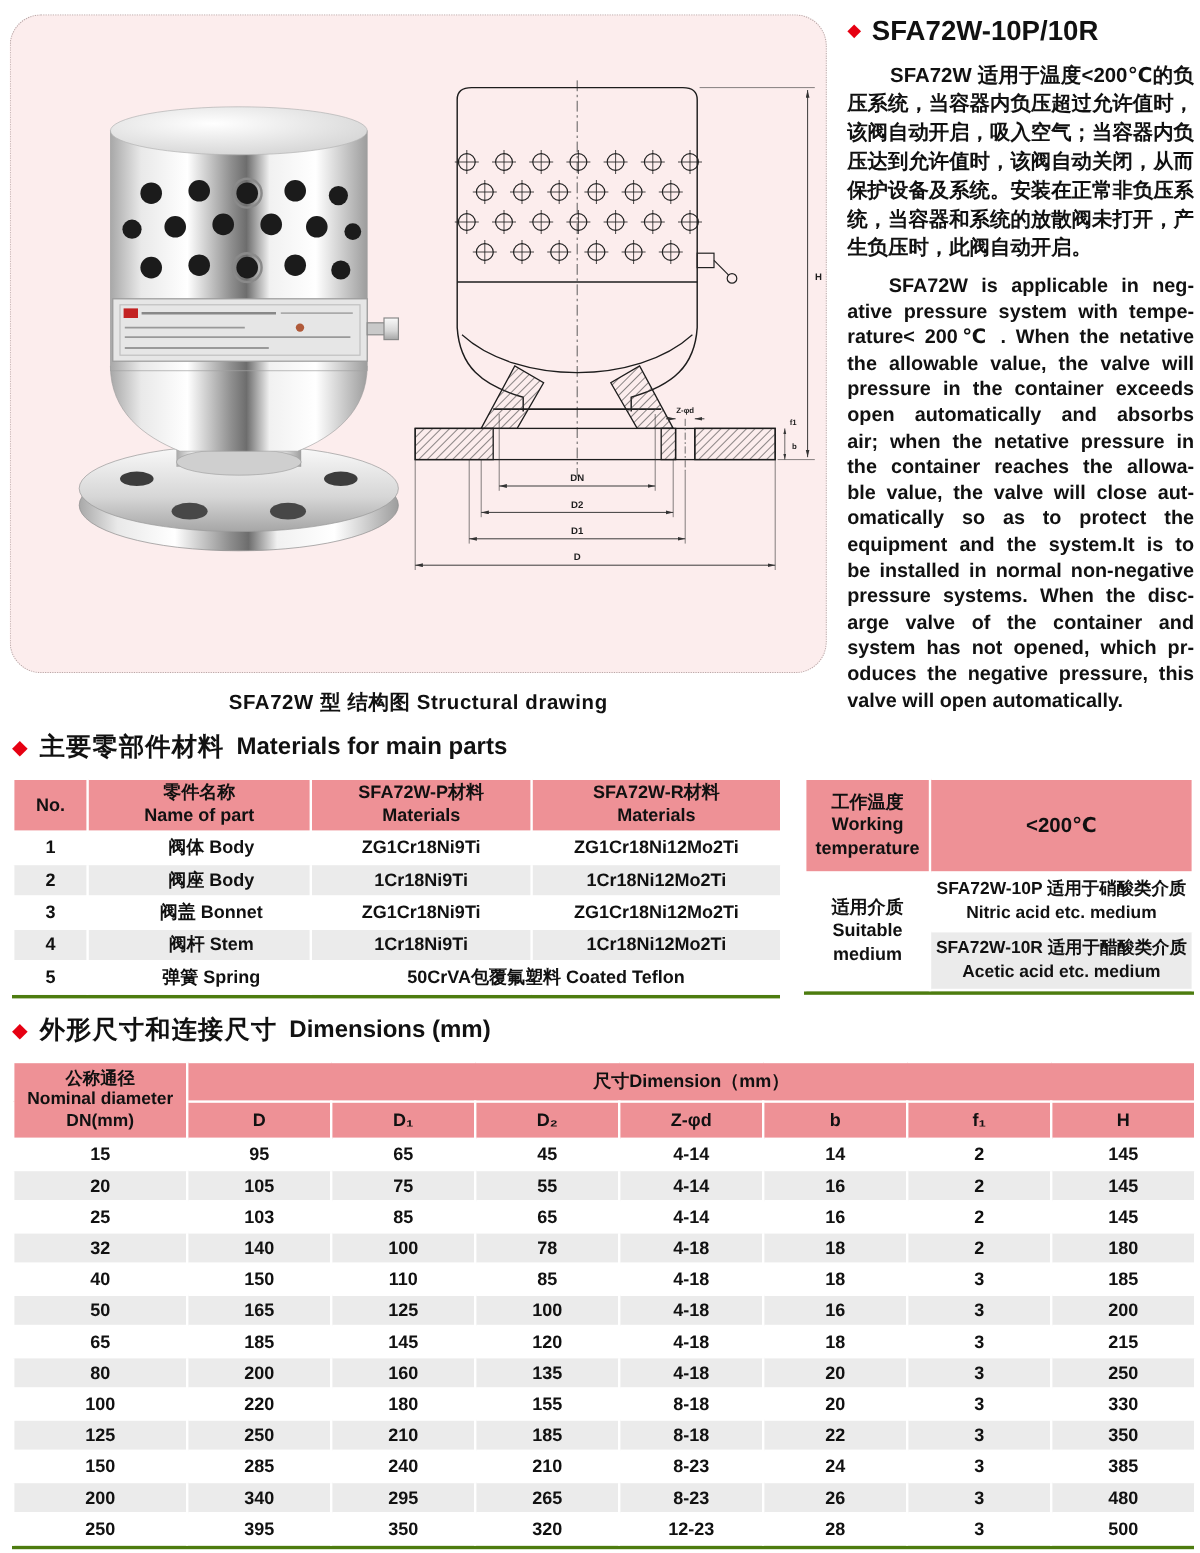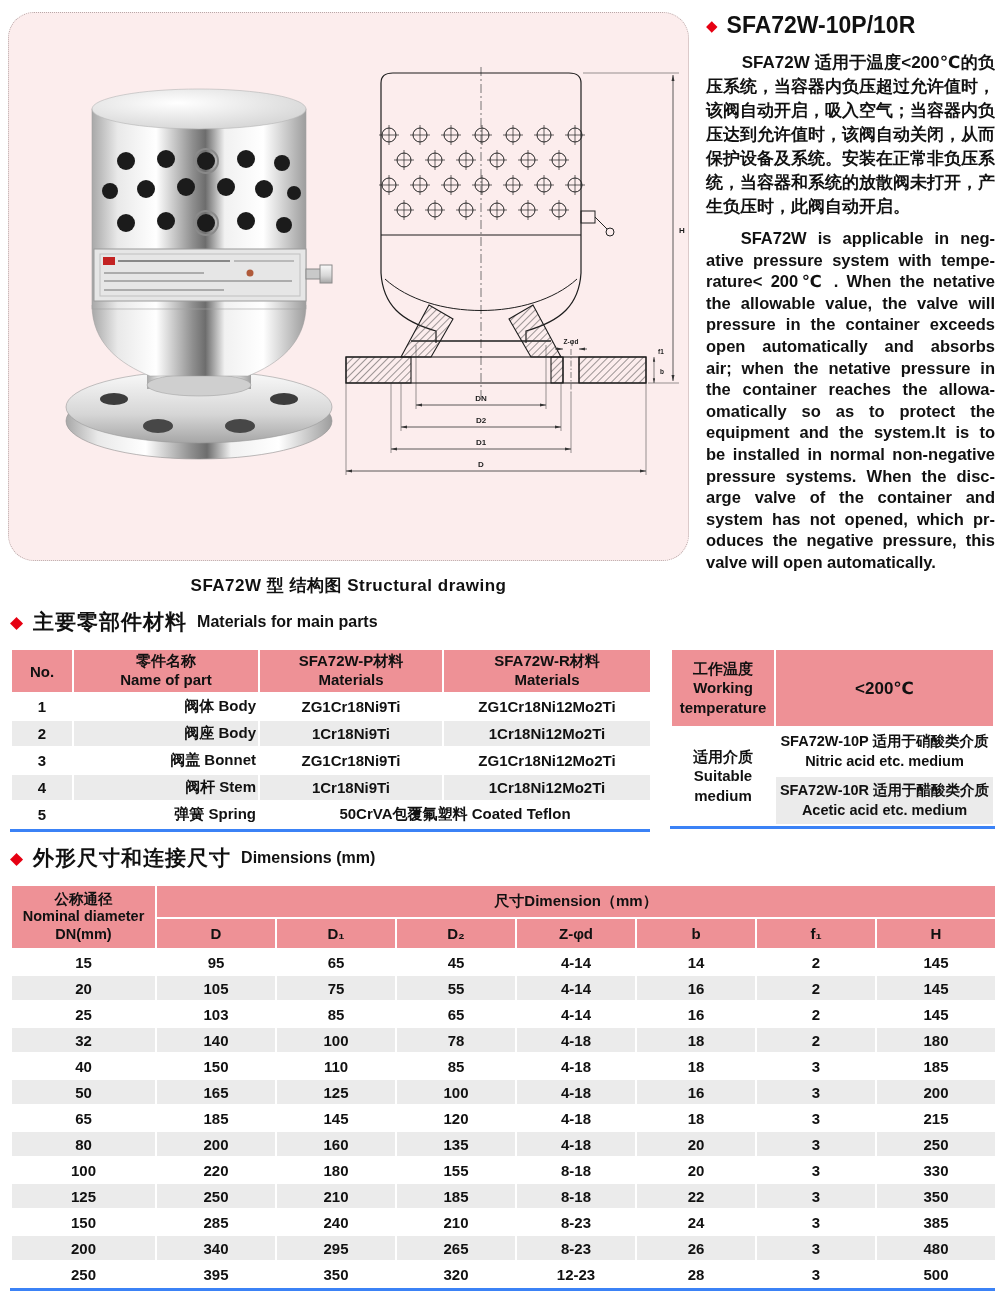--- a/index.html
+++ b/index.html
@@ -23,38 +23,38 @@
   .para { margin-top:12px; font-weight:700; }
   .para.zh { font-size:17px;  line-height:24px; }
   .para.en { margin-top:9px; font-size:16.5px; line-height:21.6px; }
   .para .line { text-align:justify; text-align-last:justify; }
   .para div.line:first-of-type { text-indent:2.1em; }
   .para div.line:last-of-type  { text-align-last:left; }
 
   
   .sec { position:absolute; left:10px; display:flex; align-items:center; gap:10px; }
   .sec .zh { font-size:21px; font-weight:700; letter-spacing:1px; }
-  .sec .en { font-size:16px; font-weight:700; }
+  .sec .en { font-size:20px; font-weight:700; }
   .sec.materials  { top:608px; }
   .sec.dimensions { top:844px; }
 
   
   table { border-collapse:collapse; table-layout:fixed; width:100%; }
   th, td { border:2px solid #fff; font-size:15px; font-weight:700; text-align:center;
            vertical-align:middle; padding:1px 2px; }
   thead th, .pink { background:#ee9196; }
   tr.alt td { background:#ebebeb; }
-  .tbl-wrap { position:absolute; border-bottom:3px solid #3b82f6; }
+  .tbl-wrap { position:absolute; border-bottom:3px solid #4d7c0f; }
   .hdr2 div { line-height:1.25; }
 
   
   .mat-wrap { left:10px; top:648px; width:640px; }
   .mat-tbl thead th { height:44px; }
   .mat-tbl td { height:27px; }
-  .mat-tbl .c-name { text-align:right; padding-left:22px; }
+  .mat-tbl .c-name { text-align:center; padding-left:22px; }
 
   
   .side-wrap { left:670px; top:648px; width:325px; }
   .side-tbl th { line-height:1.3;text-align:center; }
   .side-tbl .r1 th, .side-tbl .r1 td { height:78px; }
   .side-tbl .r2 td, .side-tbl .r3 td { height:49px; }
   .side-tbl .temp { font-size:17px; }
   .side-tbl .med div { line-height:1.35; font-size:14.5px; }
 
   
@@ -274,20 +274,21 @@
     <div class="para en">
 
     <div class="line">SFA72W is applicable in neg-</div>
         <div class="line">ative pressure system with tempe-</div>
         <div class="line">rature&lt; 200℃ . When the netative</div>
         <div class="line">the allowable value, the valve will</div>
         <div class="line">pressure in the container exceeds</div>
         <div class="line">open automatically and absorbs</div>
         <div class="line">air; when the netative pressure in</div>
         <div class="line">the container reaches the allowa-</div>
+        <div class="line">ble value, the valve will close aut-</div>
         <div class="line">omatically so as to protect the</div>
         <div class="line">equipment and the system.It is to</div>
         <div class="line">be installed in normal non-negative</div>
         <div class="line">pressure systems. When the disc-</div>
         <div class="line">arge valve of the container and</div>
         <div class="line">system has not opened, which pr-</div>
         <div class="line">oduces the negative pressure, this</div>
         <div class="line">valve will open automatically.</div>
       </div>
   </aside>

